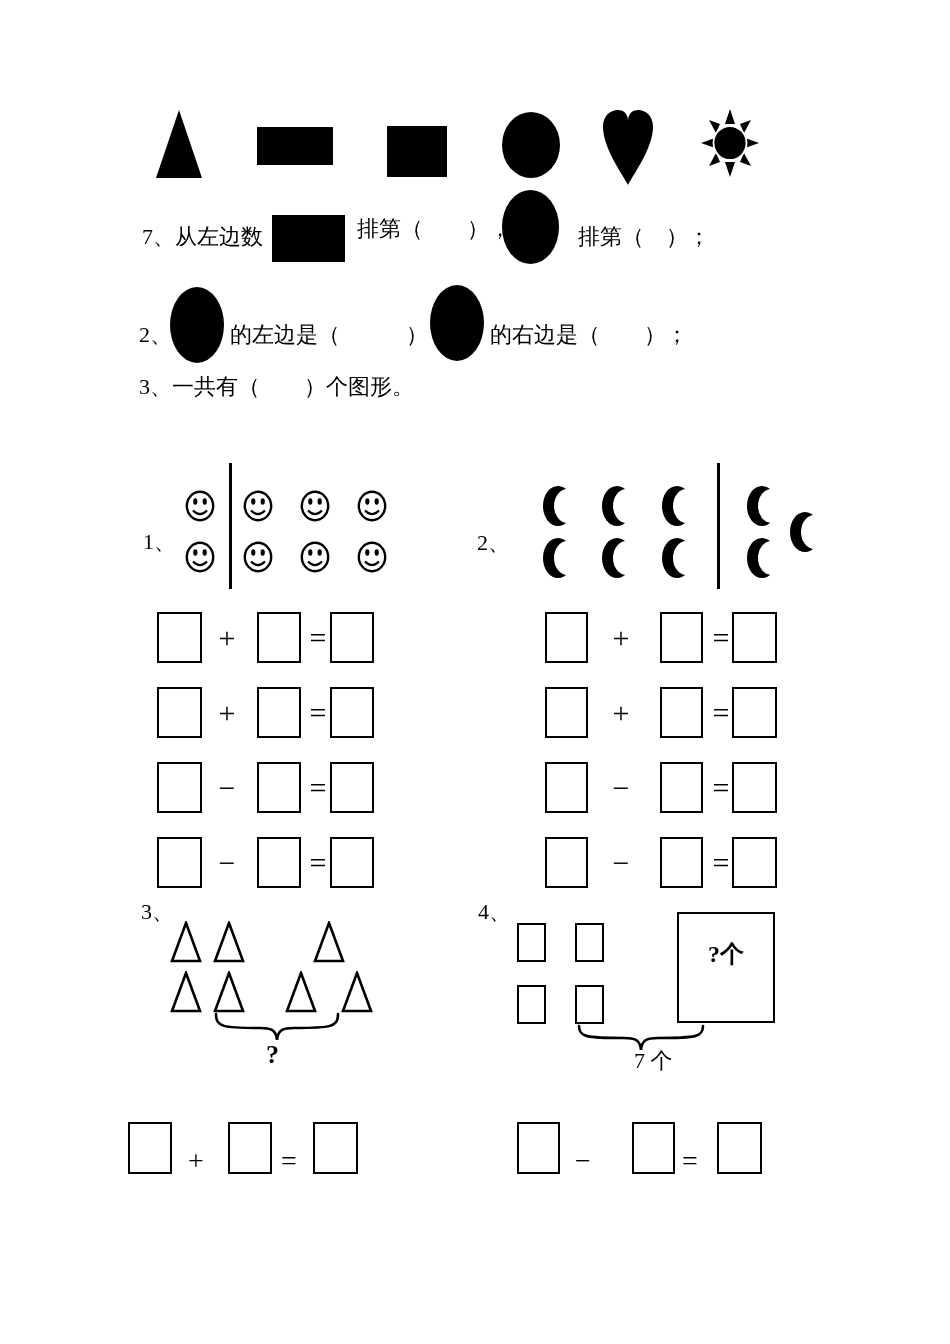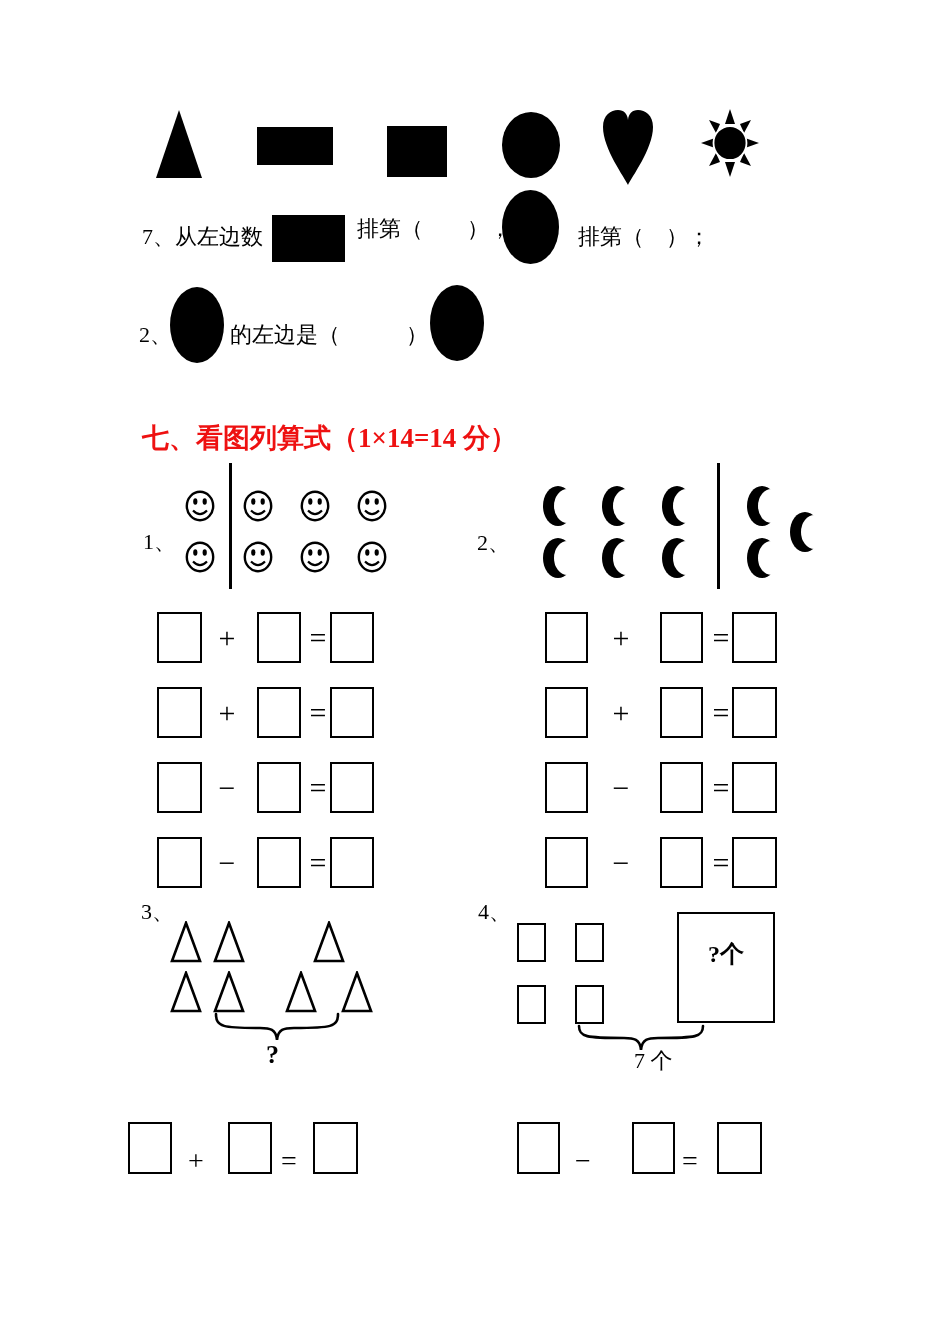--- a/index.html
+++ b/index.html
@@ -71,23 +71,24 @@
   <span class="txt" style="left:142px;top:224px">7、从左边数</span>
   <div class="fillrect" style="left:272px;top:215px;width:73px;height:47px"></div>
   <span class="txt" style="left:357px;top:216px">排第（　　），</span>
   <div class="filloval" style="left:502px;top:190px;width:57px;height:74px"></div>
   <span class="txt" style="left:578px;top:224px">排第（　）；</span>
 
   <span class="txt" style="left:139px;top:322px">2、</span>
   <div class="filloval" style="left:170px;top:287px;width:54px;height:76px"></div>
   <span class="txt" style="left:230px;top:322px">的左边是（　　　），</span>
   <div class="filloval" style="left:430px;top:285px;width:54px;height:76px"></div>
-
-
-  <span id="sec7" style="left:142px;top:420px;color:#ee1111">七、看图列算式（1×14=14 分）</span>
+  <span class="txt" style="left:490px;top:322px">的右边是（　　）；</span>
+
+  <span class="txt" style="left:139px;top:374px">3、一共有（　　）个图形。</span>
+
 
   <span class="plabel" style="left:143px;top:527px">1、</span>
   <svg class="smiley" style="left:185px;top:490px" viewBox="0 0 30 32">
       <use href="#def-smiley"></use>
     </svg>
   <svg class="smiley" style="left:243px;top:490px" viewBox="0 0 30 32">
       <use href="#def-smiley"></use>
     </svg>
   <svg class="smiley" style="left:300px;top:490px" viewBox="0 0 30 32">
       <use href="#def-smiley"></use>

